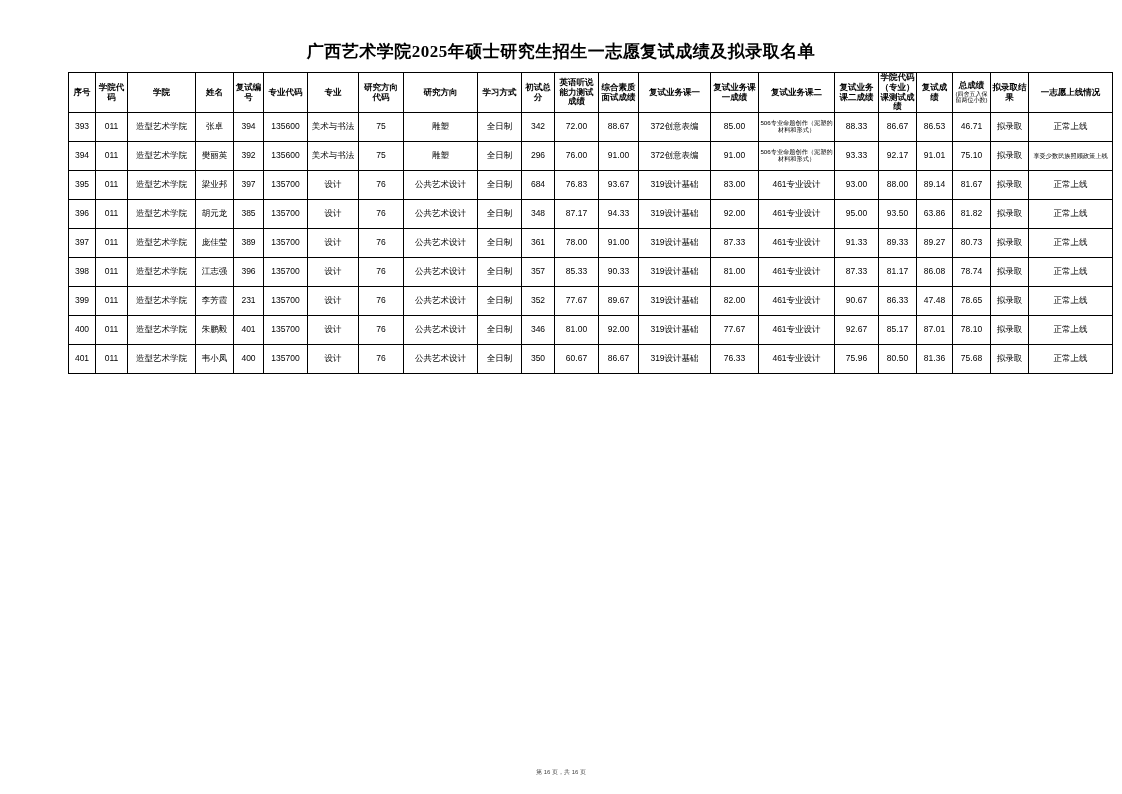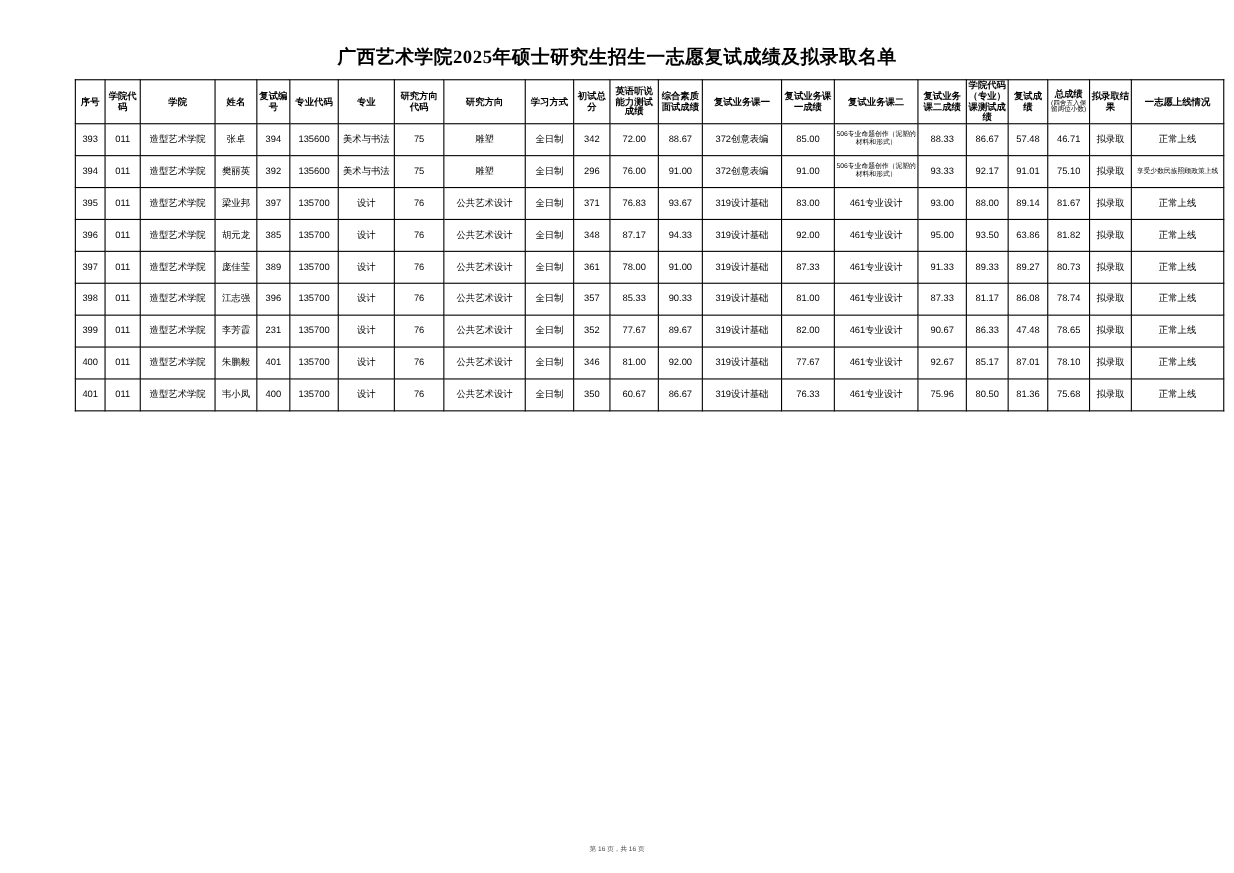--- a/index.html
+++ b/index.html
@@ -190,21 +190,21 @@
           <td>342</td>
           <td>72.00</td>
           <td>88.67</td>
           <td>372创意表编</td>
           <td>85.00</td>
           <td>
               <span class="cell-small">506专业命题创作（泥塑的材料和形式）</span>
             </td>
           <td>88.33</td>
           <td>86.67</td>
-          <td>57.48</td>
+          <td>86.53</td>
           <td>46.71</td>
           <td>拟录取</td>
           <td>正常上线</td>
         </tr>
 
         <tr>
           <td class="num">394</td>
           <td class="code">011</td>
           <td>造型艺术学院</td>
           <td>樊丽英</td>
@@ -236,21 +236,21 @@
           <td class="num">395</td>
           <td class="code">011</td>
           <td>造型艺术学院</td>
           <td>梁业邦</td>
           <td>397</td>
           <td>135700</td>
           <td>设计</td>
           <td>76</td>
           <td>公共艺术设计</td>
           <td>全日制</td>
-          <td>371</td>
+          <td>684</td>
           <td>76.83</td>
           <td>93.67</td>
           <td>319设计基础</td>
           <td>83.00</td>
           <td>461专业设计</td>
           <td>93.00</td>
           <td>88.00</td>
           <td>89.14</td>
           <td>81.67</td>
           <td>拟录取</td>

